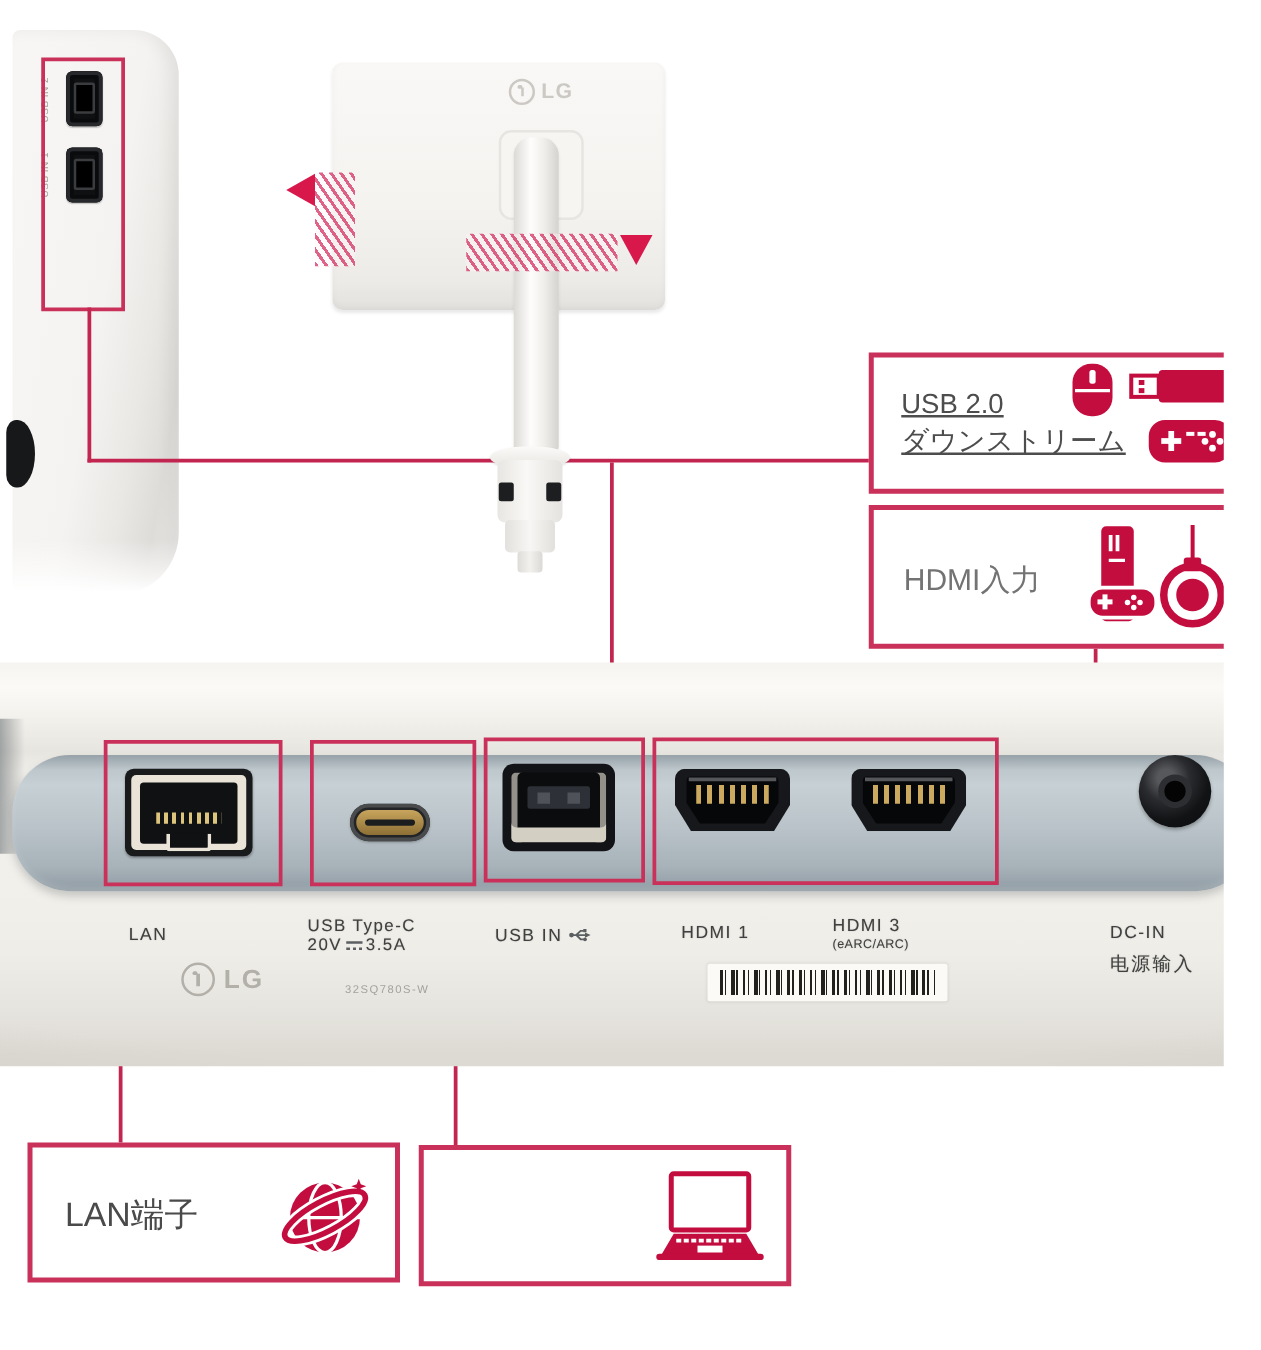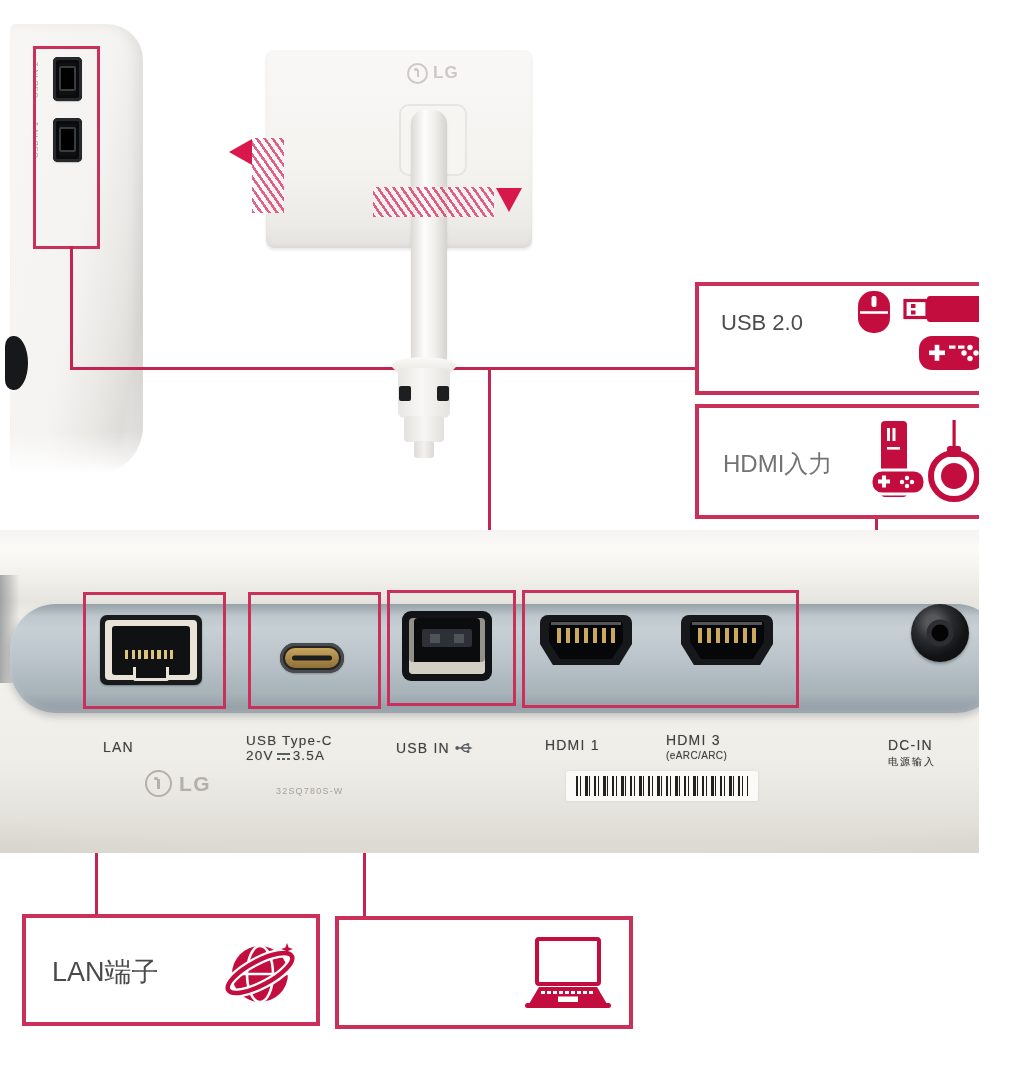--- a/index.html
+++ b/index.html
@@ -64,21 +64,21 @@
   .l2{left:70px;top:367px;width:628px;height:3px}
   .l3{left:488px;top:370px;width:3px;height:222px}
   .l4{left:875px;top:518px;width:3px;height:129px}
   .l5{left:793px;top:644px;width:85px;height:3px}
   .l6{left:95px;top:701px;width:3px;height:216px}
   .l7{left:363px;top:703px;width:3px;height:216px}
 
   
   .callout{background:#fff;border:4px solid #c9305a;z-index:6;}
   .co-usb2{left:695px;top:282px;width:303px;height:105px;}
-  .co-usb2 .txt{left:22px;top:22px;font-size:22px;color:#4d4d4d;line-height:30px;}
+  .co-usb2 .txt{left:22px;top:22px;font-size:22px;color:#4d4d4d;line-height:30px;text-decoration:underline;}
   .co-hdmi{left:695px;top:404px;width:303px;height:107px;}
   .co-hdmi .txt{left:24px;top:40px;font-size:24px;color:#737373;}
   .co-lan{left:22px;top:914px;width:290px;height:104px;}
   .co-lan .txt{left:26px;top:36px;font-size:27px;color:#4a4a4a;text-align:right;}
   .co-usbc{left:335px;top:916px;width:290px;height:105px;}
   .co-usbc .txt{left:22px;top:38px;font-size:27px;color:#4a4a4a;}
 
   
   .photo{left:0;top:530px;width:1009px;height:323px;z-index:1;
     background:linear-gradient(180deg,#f6f4f0 0%,#fbfaf7 6%,#f4f2ed 13%,#eae8e3 20%,#e7e5e0 22%,#f0eee9 27%,#f2f0eb 55%,#efede7 72%,#e6e4de 86%,#dcdad3 97%);}
@@ -136,21 +136,21 @@
 
   .plabel{color:#404040;font-size:14px;letter-spacing:1.2px;text-align:left;line-height:15px;z-index:3;
     text-shadow:0 0 1px rgba(91,95,98,.45);}
   .pl-lan{left:103px;top:740px;width:95px;}
   .pl-usbc{left:246px;top:733px;width:128px;font-size:13.5px;}
   .pl-usbin{left:396px;top:741px;width:110px;}
   .pl-hdmi1{left:545px;top:738px;width:95px;}
   .pl-hdmi2{left:666px;top:733px;width:108px;}
   .pl-hdmi2 .sub{font-size:10px;letter-spacing:.4px;display:block;}
   .pl-dcin{left:888px;top:738px;width:102px;}
-  .pl-dcin .sub{font-size:10px;letter-spacing:2px;display:block;margin-top:1px;}
+  .pl-dcin .sub{font-size:15px;letter-spacing:2px;display:block;margin-top:11px;}
   .dc-sym{display:inline-block;width:13px;height:9px;position:relative;margin:0 3px;vertical-align:-1px;}
   .dc-sym::before{content:'';position:absolute;left:0;right:0;top:1px;height:2px;background:#5b5f62;}
   .dc-sym::after{content:'';position:absolute;left:0;right:0;bottom:1px;height:2px;
     background:repeating-linear-gradient(90deg,#5b5f62 0 3px,transparent 3px 5px);}
 
   .photo-lg{left:145px;top:770px;display:flex;align-items:center;gap:7px;color:#b3b0aa;z-index:3;}
   .photo-lg .em{width:23px;height:23px;border:2.5px solid #b3b0aa;}
   .photo-lg .lg-text{font-size:21px;font-weight:bold;letter-spacing:1.5px;}
   .model-text{left:276px;top:786px;font-size:9px;color:#a5a29c;letter-spacing:1.2px;filter:blur(.5px);z-index:3;}
   .barcode{left:566px;top:771px;width:192px;height:30px;background:#fbfaf6;border-radius:2px;z-index:3;
@@ -196,20 +196,21 @@
   <div class="abs clamp-disc"></div>
   <div class="abs clamp-body"></div>
   <div class="abs clamp-tab ct-l"></div>
   <div class="abs clamp-tab ct-r"></div>
   <div class="abs clamp-mid"></div>
   <div class="abs clamp-pin"></div>
 
   <div class="abs callout co-usb2">
     <div class="abs txt">
       <div>USB 2.0</div>
+      <div>ダウンストリーム</div>
     </div>
     <svg class="iconpos" style="left:158px;top:4px" width="34" height="44" viewBox="0 0 34 44">
       <rect x="1" y="1" width="32" height="42" rx="15" fill="#c30d3e"></rect>
       <rect x="14.5" y="6" width="5" height="11" rx="2" fill="#fff"></rect>
       <line x1="3" y1="22.5" x2="31" y2="22.5" stroke="#fff" stroke-width="2.6"></line>
     </svg>
     <svg class="iconpos" style="left:204px;top:9px" width="82" height="28" viewBox="0 0 82 28">
       <rect x="2" y="5.5" width="22" height="17" fill="#fff" stroke="#c30d3e" stroke-width="3.2"></rect>
       <rect x="8" y="9" width="4.5" height="4" fill="#c30d3e"></rect>
       <rect x="8" y="15.5" width="4.5" height="4" fill="#c30d3e"></rect>

